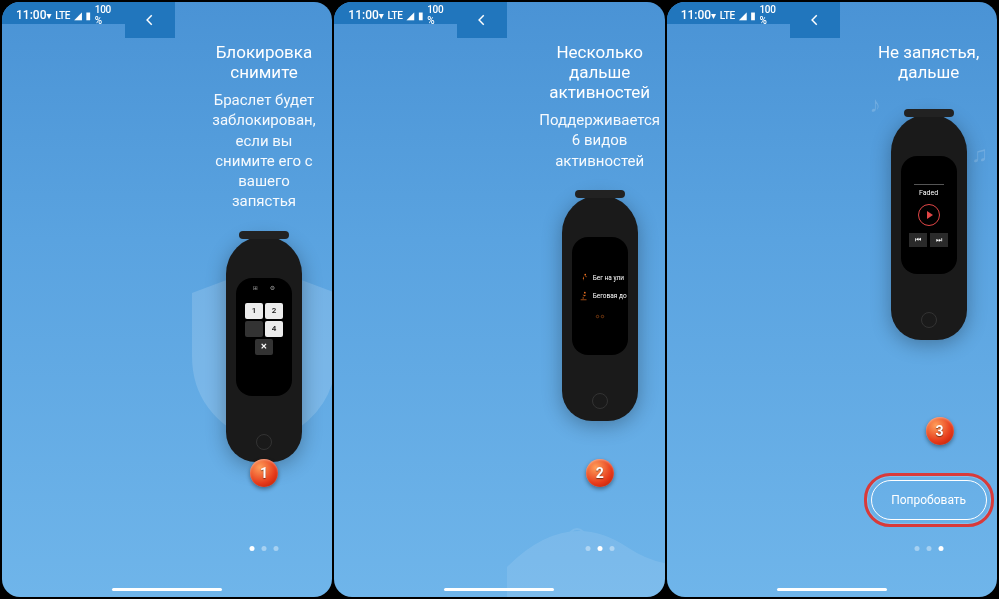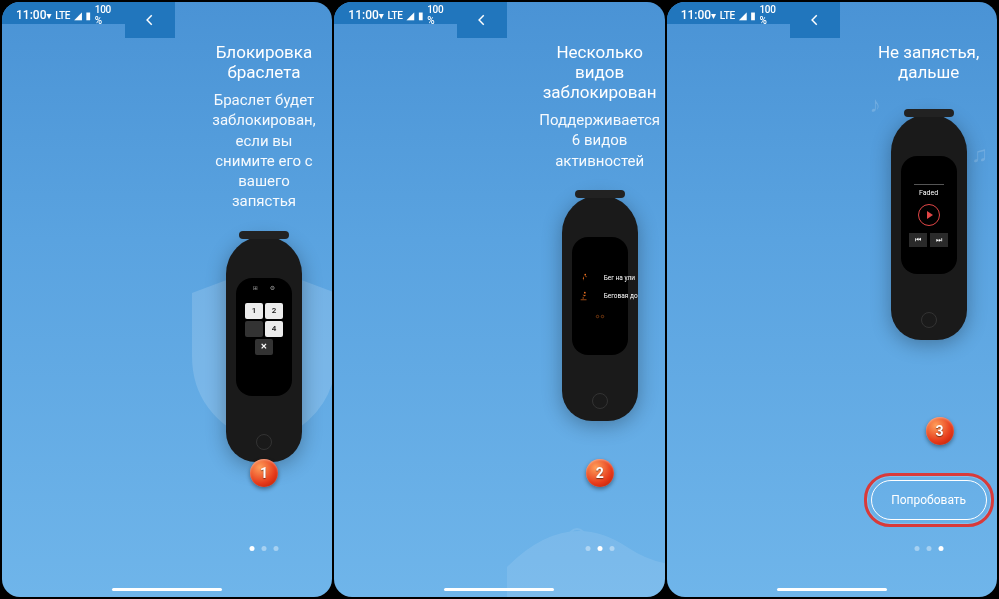--- a/index.html
+++ b/index.html
@@ -16,21 +16,21 @@
 .band-wrap{margin-top:24px;position:relative;width:130px;height:230px;display:flex;justify-content:center}
 .shield{position:absolute;width:180px;height:200px;top:20px;left:50%;transform:translateX(-50%);opacity:.15}
 .band{position:relative;width:76px;height:226px;background:#1a1a1a;border-radius:38px 38px 30px 30px;box-shadow:0 4px 20px rgba(0,0,0,.3)}
 .band::before{content:"";position:absolute;top:-5px;left:50%;transform:translateX(-50%);width:50px;height:8px;background:#222;border-radius:4px}
 .band-screen{position:absolute;top:42px;left:10px;right:10px;height:118px;background:#000;border-radius:16px;padding:6px 4px;display:flex;flex-direction:column;align-items:center;color:#fff;font-size:7px}
 .band-btn{position:absolute;bottom:12px;left:50%;transform:translateX(-50%);width:16px;height:16px;border:1px solid #333;border-radius:50%}
 .keypad{display:grid;grid-template-columns:1fr 1fr;gap:2px;width:38px;margin-top:8px}
 .key{background:#ececec;color:#222;font-size:8px;font-weight:600;height:16px;display:flex;align-items:center;justify-content:center;border-radius:2px}
 .key.dark{background:#333;color:#fff}
 .bs-top{display:flex;gap:12px;font-size:6px;color:#999;margin-bottom:4px}
-.activity-row{display:flex;align-items:center;gap:15px;width:100%;padding:4px 3px;color:#fff;font-size:6.5px;white-space:nowrap}
+.activity-row{display:flex;align-items:center;gap:4px;width:100%;padding:4px 3px;color:#fff;font-size:6.5px;white-space:nowrap}
 .act-icon{width:10px;height:10px;color:#f47521;flex-shrink:0}
 .music-screen{display:flex;flex-direction:column;align-items:center;justify-content:center;gap:4px;height:100%}
 .ms-title{font-size:7px;color:#fff}
 .ms-line{width:30px;height:1px;background:#555}
 .play-btn{width:22px;height:22px;border:1px solid #e04646;border-radius:50%;display:flex;align-items:center;justify-content:center;margin:3px 0}
 .play-tri{width:0;height:0;border-left:6px solid #e04646;border-top:4px solid transparent;border-bottom:4px solid transparent;margin-left:2px}
 .ctrl-row{display:flex;gap:3px}
 .ctrl{width:18px;height:14px;background:#2a2a2a;display:flex;align-items:center;justify-content:center;color:#fff;font-size:7px}
 .step-badge{position:absolute;width:28px;height:28px;border-radius:50%;background:radial-gradient(circle at 35% 30%,#ff9e5a,#e63a1a 60%,#b01800);box-shadow:0 2px 4px rgba(0,0,0,.4),inset 0 1px 2px rgba(255,255,255,.4);display:flex;align-items:center;justify-content:center;color:#fff;font-weight:700;font-size:14px;text-shadow:0 1px 1px rgba(0,0,0,.5)}
 .badge1{bottom:110px;left:50%;transform:translateX(-50%)}
@@ -61,21 +61,21 @@
     </div>
   </div>
   <div class="appbar">
     <div class="back">
       <svg width="14" height="14" viewBox="0 0 24 24" fill="none" stroke="#fff" stroke-width="2.5">
           <path d="M15 4l-8 8 8 8"></path>
         </svg>
     </div>
   </div>
   <div class="content">
-    <div class="title">Блокировка браслета</div>
+    <div class="title">Блокировка снимите</div>
     <div class="subtitle">Браслет будет заблокирован, если вы снимите его с вашего запястья</div>
     <div class="band-wrap">
       <svg class="shield" viewBox="0 0 100 110">
           <path d="M50 5 L90 20 L90 55 Q90 90 50 105 Q10 90 10 55 L10 20 Z" fill="#fff"></path>
         </svg>
       <div class="band">
         <div class="band-screen">
           <div class="bs-top">
               <span>⊞</span>
               <span>⚙</span>
@@ -113,21 +113,21 @@
     </div>
   </div>
   <div class="appbar">
     <div class="back">
       <svg width="14" height="14" viewBox="0 0 24 24" fill="none" stroke="#fff" stroke-width="2.5">
           <path d="M15 4l-8 8 8 8"></path>
         </svg>
     </div>
   </div>
   <div class="content">
-    <div class="title">Несколько видов заблокирован</div>
+    <div class="title">Несколько дальше активностей</div>
     <div class="subtitle">Поддерживается 6 видов активностей</div>
     <div class="band-wrap">
       <div class="band">
         <div class="band-screen" style="justify-content:center">
           <div class="activity-row">
             <svg class="act-icon" viewBox="0 0 24 24" fill="#f47521">
                 <circle cx="15" cy="4" r="2"></circle>
                 <path d="M12 8l-3 5 2 3v5m3-13l3 2 3-1m-9 6l-4 1"></path>
               </svg>
             <span>Бег на ули</span>

